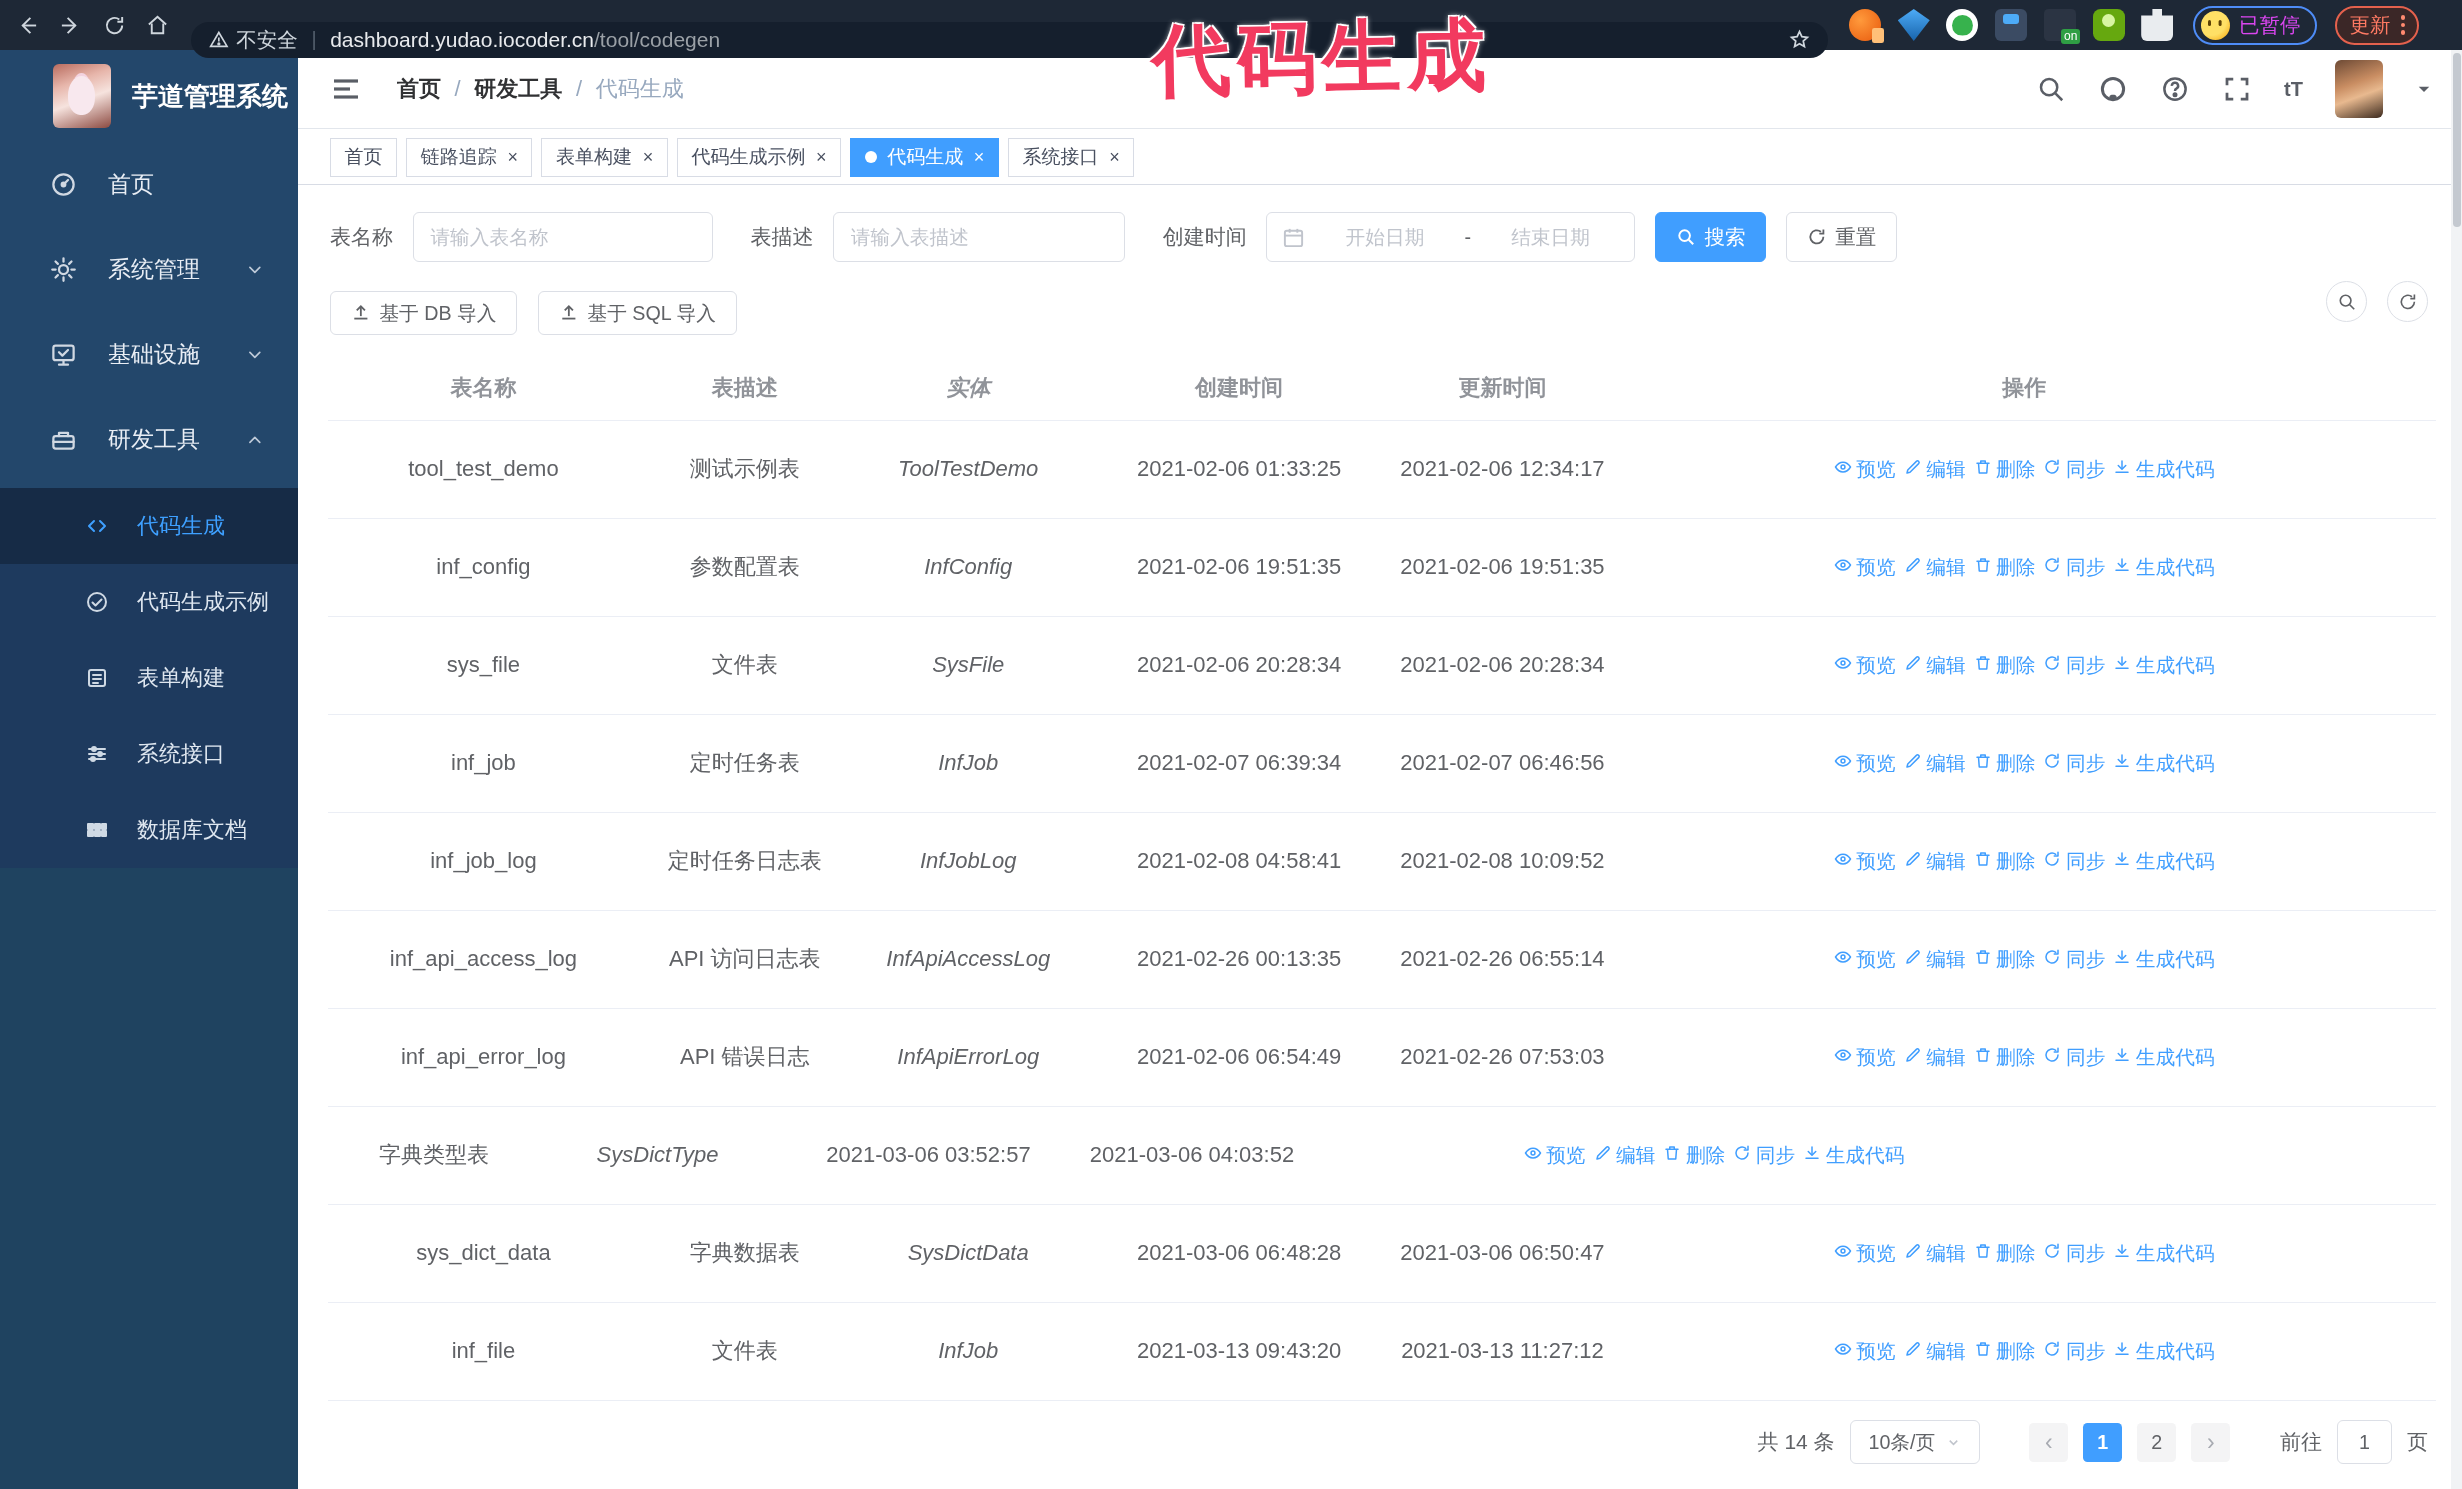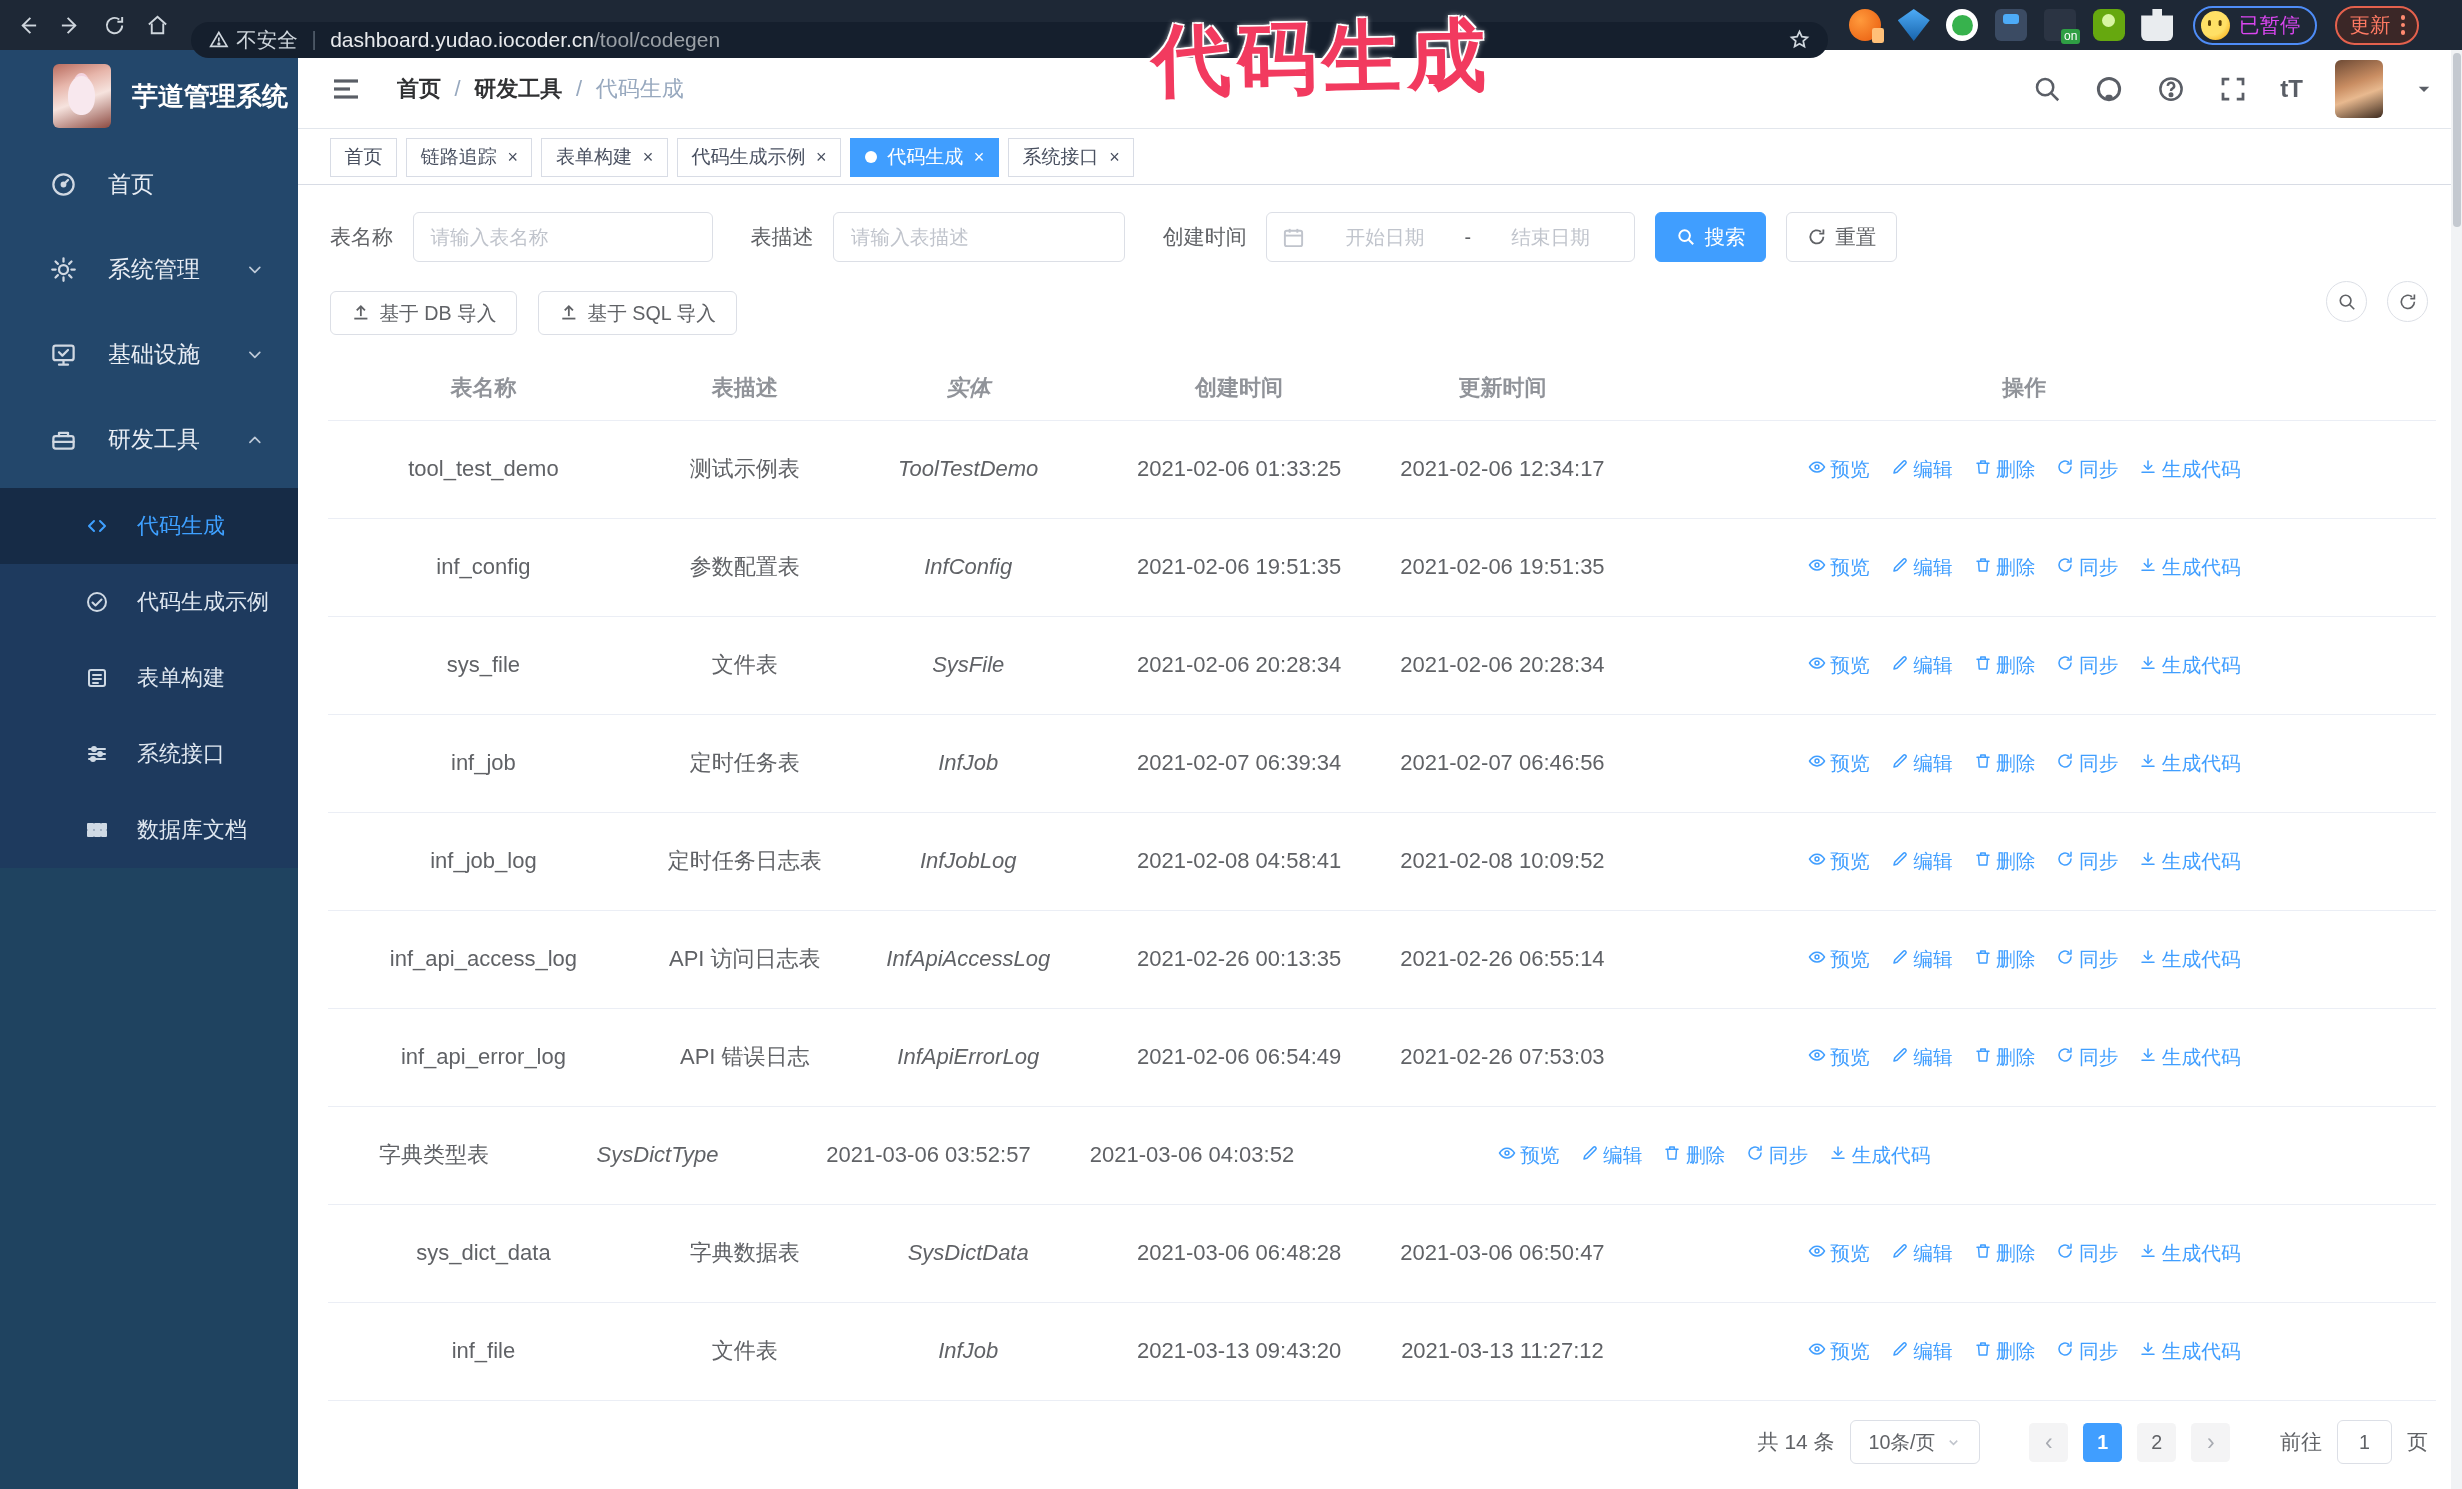--- a/index.html
+++ b/index.html
@@ -83,21 +83,21 @@
                border-bottom:1.5px solid #e2e6ec; display:flex; align-items:center; }
   .hamburger { margin-left:32px; color:#5a5e66; display:flex; }
   .hamburger svg{width:32px;height:32px;}
   .breadcrumb { margin-left:35px; display:flex; align-items:center; font-size:22px; gap:13.6px; }
   .crumb { color:#303133; font-weight:600; }
   .crumb.last { color:#97a8be; font-weight:400; }
   .crumb-sep { color:#97a8be; }
   .hdr-right { margin-left:auto; margin-right:30px; display:flex; align-items:center; gap:32px; color:#5a5e66; }
   .hdr-ico { display:flex; align-items:center; justify-content:center; }
   .hdr-ico svg { width:30px; height:30px; }
-  .fontsize-ico { font-size:24px; font-weight:bold; color:#5a5e66; }
+  .fontsize-ico { font-size:20px; font-weight:bold; color:#5a5e66; }
   .user-avatar { width:48px; height:58px; border-radius:6px;
      background:linear-gradient(160deg,#6d4a35 0%,#c98d62 40%,#e8b98f 60%,#3c2a1e 100%); }
   .caret-down { color:#5a5e66; display:flex;}
   .caret-down svg{width:18px;height:18px;}
 
   
   .tabbar { position:absolute; left:298px; top:130px; width:2165px; height:55px; background:#fff;
             border-bottom:1.5px solid #d8dce5; display:flex; align-items:center; gap:9px; padding-left:32px; }
   .tab { height:39px; border:1.5px solid #d8dce5; background:#fff; color:#495060; font-size:19px;
          display:flex; align-items:center; padding:0 13.6px; gap:10.6px; cursor:default; }
@@ -140,21 +140,21 @@
   .th { font-size:22px; font-weight:bold; color:#909399; text-align:center; padding:15px 0 16.7px; }
   .tr { display:flex; border-bottom:1.5px solid #ebeef5; align-items:center; min-height:98px; }
   .td { font-size:22px; color:#606266; text-align:center; padding:12px 6px; }
   .c-name   { width:311px; }
   .c-desc   { width:212px; }
   .c-entity { width:235px;font-style:italic; }
   .c-created{ width:307px; }
   .c-updated{ width:220px; }
   .c-actions{ width:824px; }
   .dt { display:inline-block; max-width:236px; word-break:break-all; line-height:1.55; }
-  .actions-cell { display:flex; justify-content:center; gap:21px; }
+  .actions-cell { display:flex; justify-content:center; gap:8px; }
   .action-link { color:#409eff; font-size:19.7px; display:flex; align-items:center; gap:4.5px; white-space:nowrap; }
   .action-link svg { width:18px; height:18px; }
 
   
   .pagination { display:flex; align-items:center; justify-content:flex-end; margin:19.7px 35px 0 0; gap:15px;
                 font-size:21px; color:#606266; }
   .psel { width:130px; height:44px; border:1.5px solid #dcdfe6; border-radius:6px; display:flex; align-items:center;
           justify-content:center; gap:10.6px; color:#606266; font-size:19.7px; }
   .psel svg { width:15px; height:15px; color:#c0c4cc; }
   .pbox { min-width:39px; height:39px; border-radius:4.5px; background:#f4f4f5; color:#606266; font-size:19.7px;

